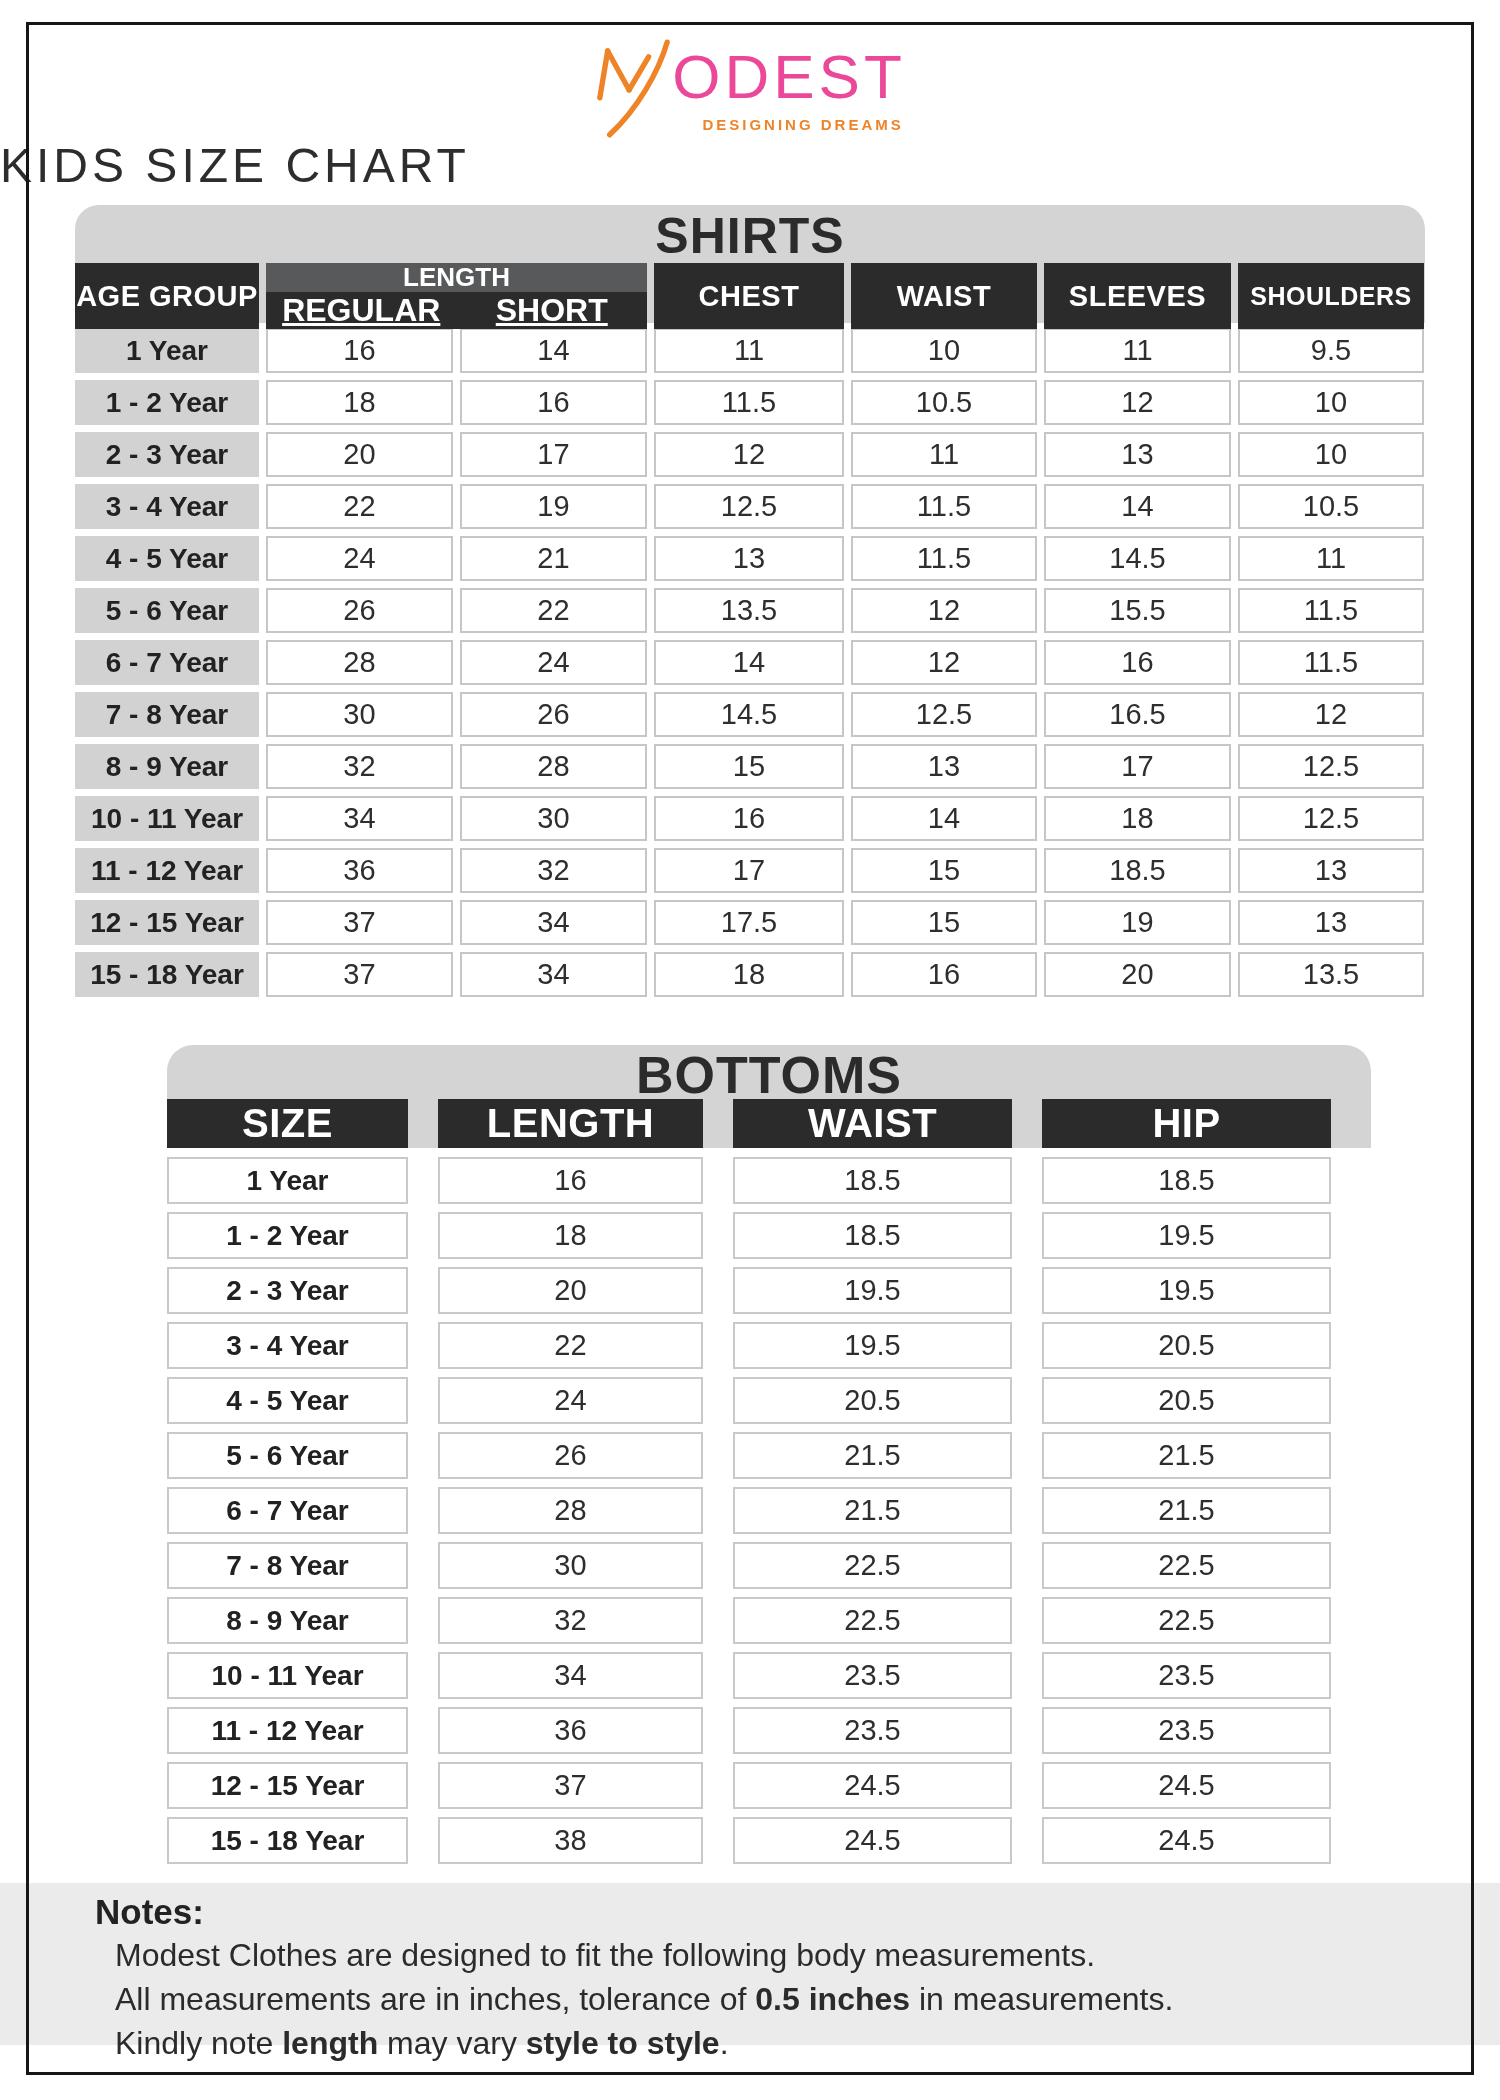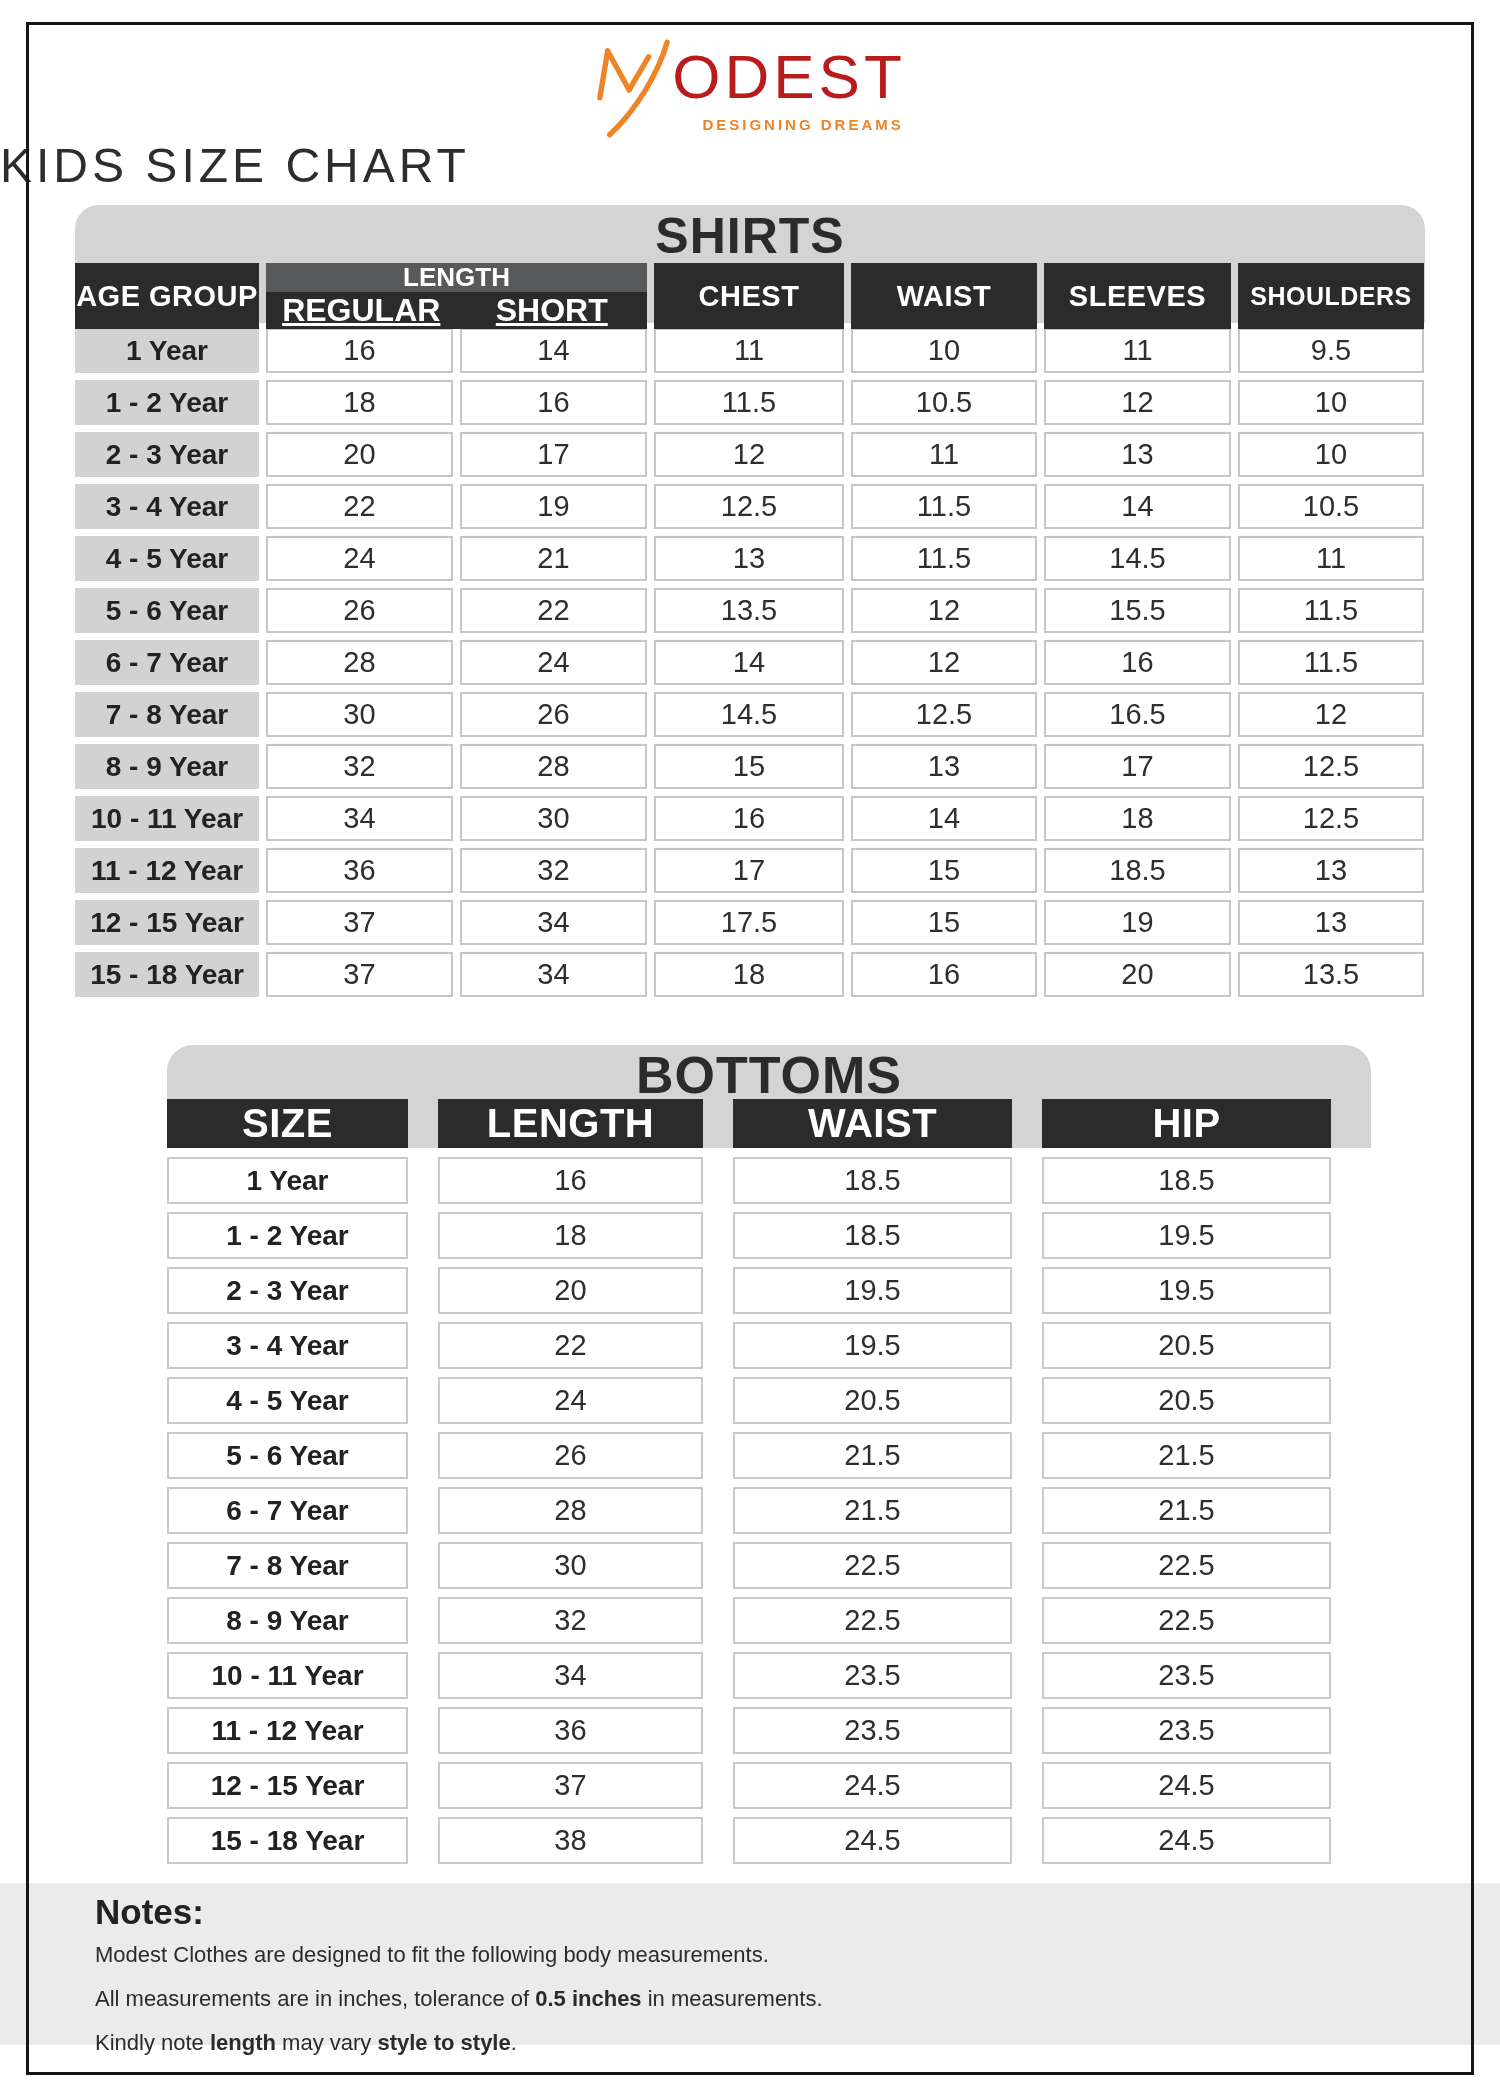--- a/index.html
+++ b/index.html
@@ -22,21 +22,21 @@
   
   .logo-wrap {
     position: absolute; top: 36px; left: 0; width: 100%;
     text-align: center; z-index: 2;
   }
   .logo { display: inline-block; }
   .logo-row { display: flex; align-items: flex-start; justify-content: center; height: 104px; }
   .logo-m { width: 78px; height: 104px; flex: 0 0 auto; }
   .logo-text {
     font-size: 62px; line-height: 62px; margin-top: 10px;
-    color: #b91c1c; letter-spacing: 4px; font-weight: 400;
+    color: #ec4899; letter-spacing: 4px; font-weight: 400;
   }
   .tagline {
     text-align: right; margin-top: -24px; padding-right: 2px;
     font-size: 15px; font-weight: 700; letter-spacing: 3px; color: #EF8328;
   }
   .page-title {
     position: absolute; top: 138px; left: 0; width: 100%;
     text-align: left; font-size: 48px; letter-spacing: 4px;
     color: #2d2d2d; font-weight: 400; z-index: 1;
   }
@@ -114,21 +114,21 @@
     font-size: 29px; color: #2e2e2e;
     display: flex; align-items: center; justify-content: center;
   }
   
   .notes {
     position: absolute; left: 0; top: 1883px; width: 1500px; height: 162px;
     background: #ebebeb; z-index: 5; box-sizing: border-box;
     padding: 8px 40px 0 95px;
   }
   .notes-heading { font-size: 35px; font-weight: 800; color: #222; line-height: 42px; }
-  .notes-line { font-size: 22px; color: #2b2b2b; line-height: 44px; }
+  .notes-line { font-size: 32px; color: #2b2b2b; line-height: 44px; margin-left: 20px; }
   .notes-line .b { font-weight: 700; }
 </style>
 </head>
 <body>
 
 <div class="frame"></div>
 
 <div class="logo-wrap">
   <div class="logo">
     <div class="logo-row">

